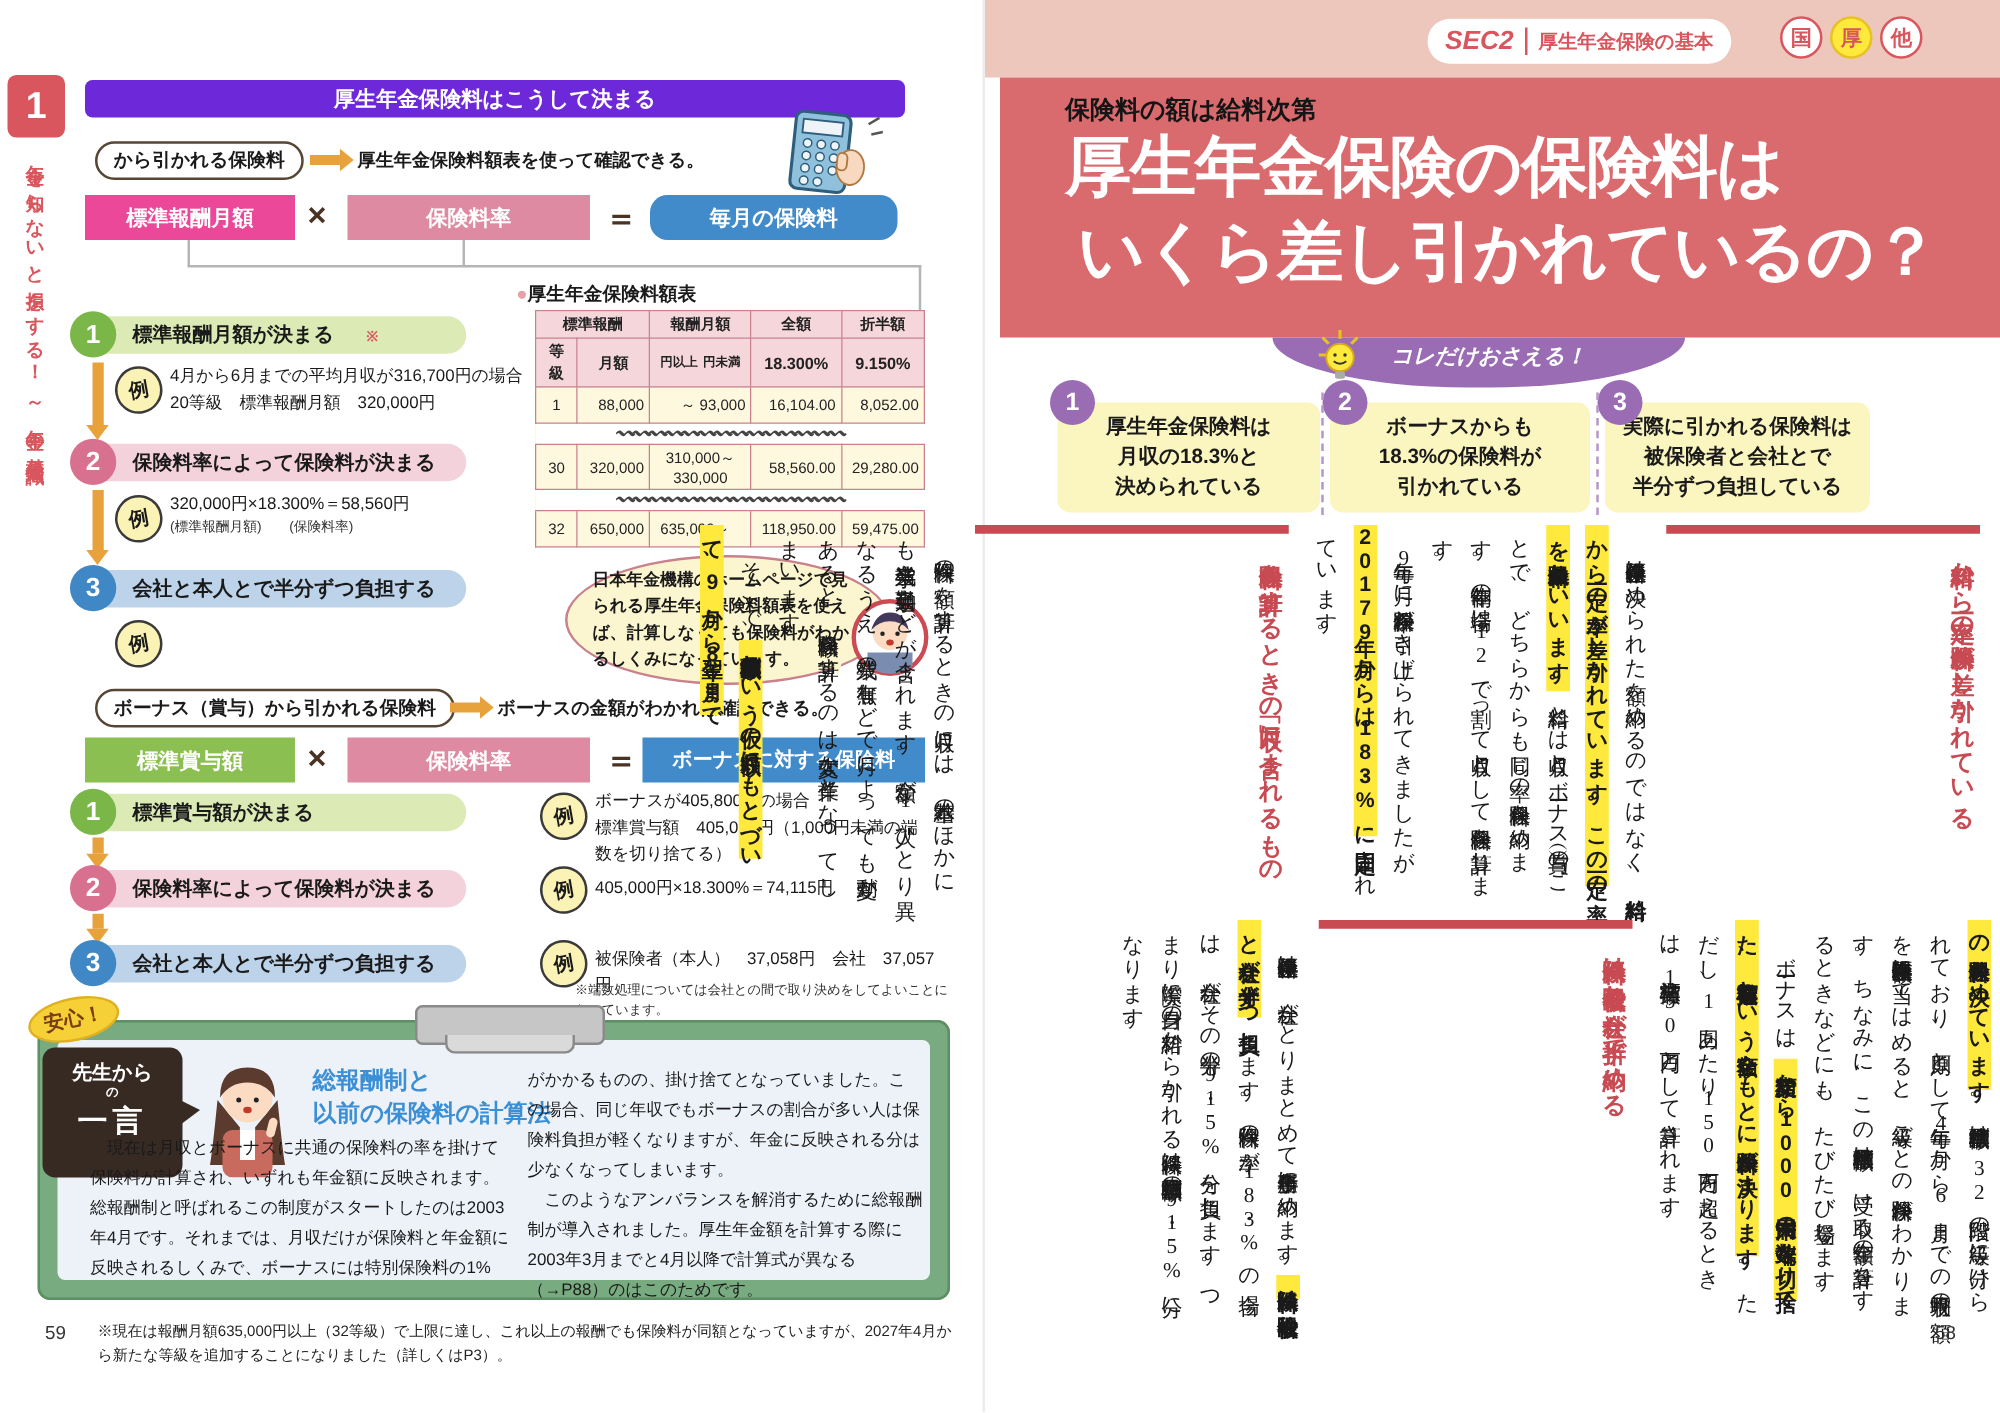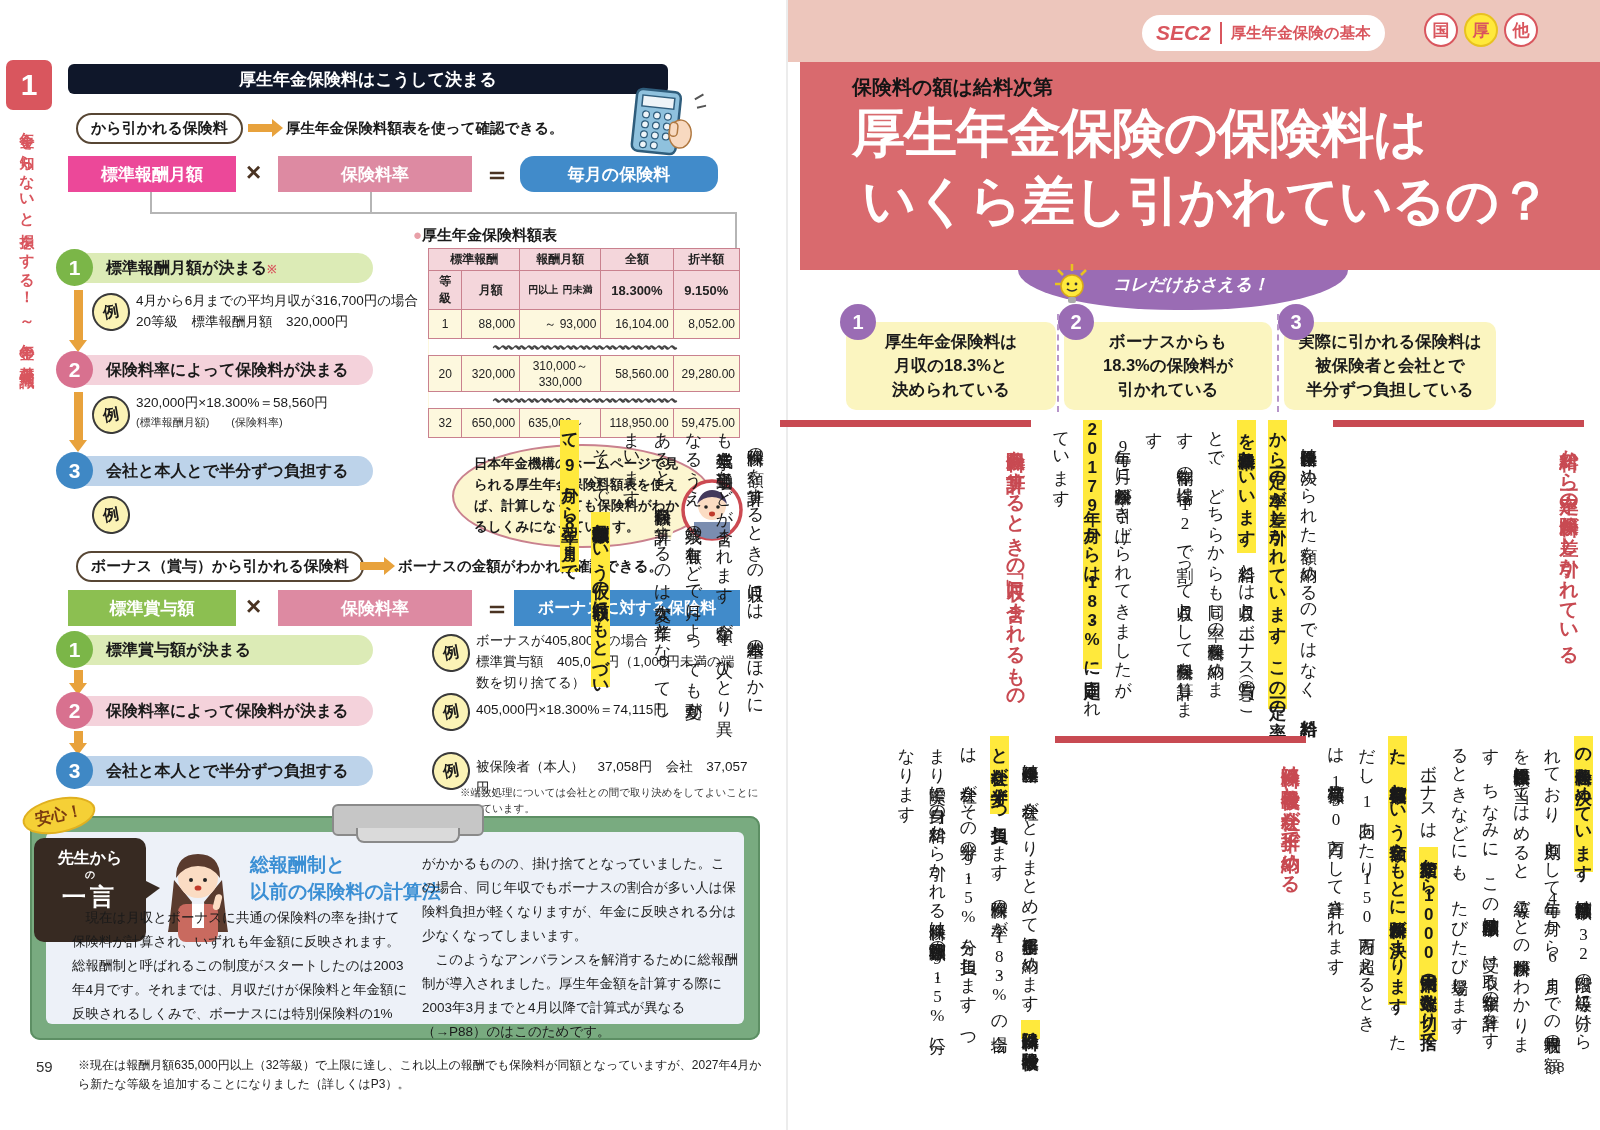--- a/index.html
+++ b/index.html
@@ -4,34 +4,34 @@
 <style>
   html,body{margin:0;padding:0;background:#fff;}
   .spread{position:relative;width:1600px;height:1130px;background:#fff;overflow:hidden;
           font-family:"Liberation Sans",sans-serif;color:#1a1a1a;}
   .abs{position:absolute;}
   
   .chapter-tab{left:6px;top:60px;width:46px;height:50px;background:#d9565e;color:#fff;
     font-size:30px;font-weight:bold;border-radius:7px;display:flex;align-items:center;justify-content:center;}
   .chapter-title{left:17px;top:120px;writing-mode:vertical-rl;color:#d9565e;font-weight:bold;
     font-size:15px;letter-spacing:2px;height:620px;}
-  .dg-header{left:68px;top:64px;width:600px;height:30px;background:#0f172a;border-radius:6px;color:#fff;
+  .dg-header{left:68px;top:64px;width:656px;height:30px;background:#6d28d9;border-radius:6px;color:#fff;
     font-weight:bold;font-size:17px;display:flex;align-items:center;justify-content:center;}
   .pill{border:2px solid #574634;border-radius:17px;padding:4px 13px;font-weight:bold;font-size:15px;background:#fff;}
   .pill-note{font-size:14.5px;font-weight:bold;}
   .arrow-right{width:24px;height:8px;background:#e8a23c;position:absolute;}
   .arrow-right::after{content:'';position:absolute;right:-11px;top:-5px;border-left:11px solid #e8a23c;
     border-top:9px solid transparent;border-bottom:9px solid transparent;}
   .fbox{position:absolute;height:36px;display:flex;align-items:center;justify-content:center;
     color:#fff;font-weight:bold;font-size:17px;}
   .op{position:absolute;color:#4a3322;font-weight:900;font-size:26px;}
   .conn{position:absolute;background:#b5b5b5;}
   .stepbar{position:absolute;width:305px;height:30px;border-radius:15px;display:flex;align-items:center;
     padding-left:38px;font-weight:bold;font-size:16px;box-sizing:border-box;}
-  .bar-green{background:#dcebb6;} .bar-pink{background:#f4d2db;} .bar-blue{background:#bdd3ea;}
+  .bar-green{background:#dcebb6;gap:26px;} .bar-pink{background:#f4d2db;} .bar-blue{background:#bdd3ea;}
   .stepnum{position:absolute;width:37px;height:37px;border-radius:50%;color:#fff;font-weight:bold;font-size:21px;
     display:flex;align-items:center;justify-content:center;}
   .n-green{background:#7bb648;} .n-pink{background:#d8718f;} .n-blue{background:#3f88c5;}
   .rei{position:absolute;width:34px;height:34px;border:2px solid #3a3a3a;border-radius:50%;background:#fbf3b6;
     display:flex;align-items:center;justify-content:center;font-weight:bold;font-size:16px;transform:rotate(-10deg);
     box-shadow:0 0 0 2px #fbf3b6 inset;}
   .exline{position:absolute;font-size:13.5px;line-height:1.55;}
   .exsub{font-size:11px;color:#333;}
   .arrow-down{position:absolute;width:9px;background:#e8a23c;}
   .arrow-down::after{content:'';position:absolute;bottom:-12px;left:-5px;border-left:9.5px solid transparent;
@@ -215,21 +215,21 @@
         <td>1</td>
             <td class="num">88,000</td>
         <td class="num">～ 93,000</td>
             <td class="num">16,104.00</td>
         <td class="num">8,052.00</td>
       </tr>
       <tr class="wave">
             <td colspan="5">〰〰〰〰〰〰〰〰〰〰〰〰〰〰</td>
           </tr>
       <tr class="data">
-        <td>20</td>
+        <td>30</td>
             <td class="num">320,000</td>
         <td>310,000～330,000</td>
             <td class="num">58,560.00</td>
         <td class="num">29,280.00</td>
       </tr>
       <tr class="wave">
             <td colspan="5">〰〰〰〰〰〰〰〰〰〰〰〰〰〰</td>
           </tr>
       <tr class="data">
         <td>32</td>

